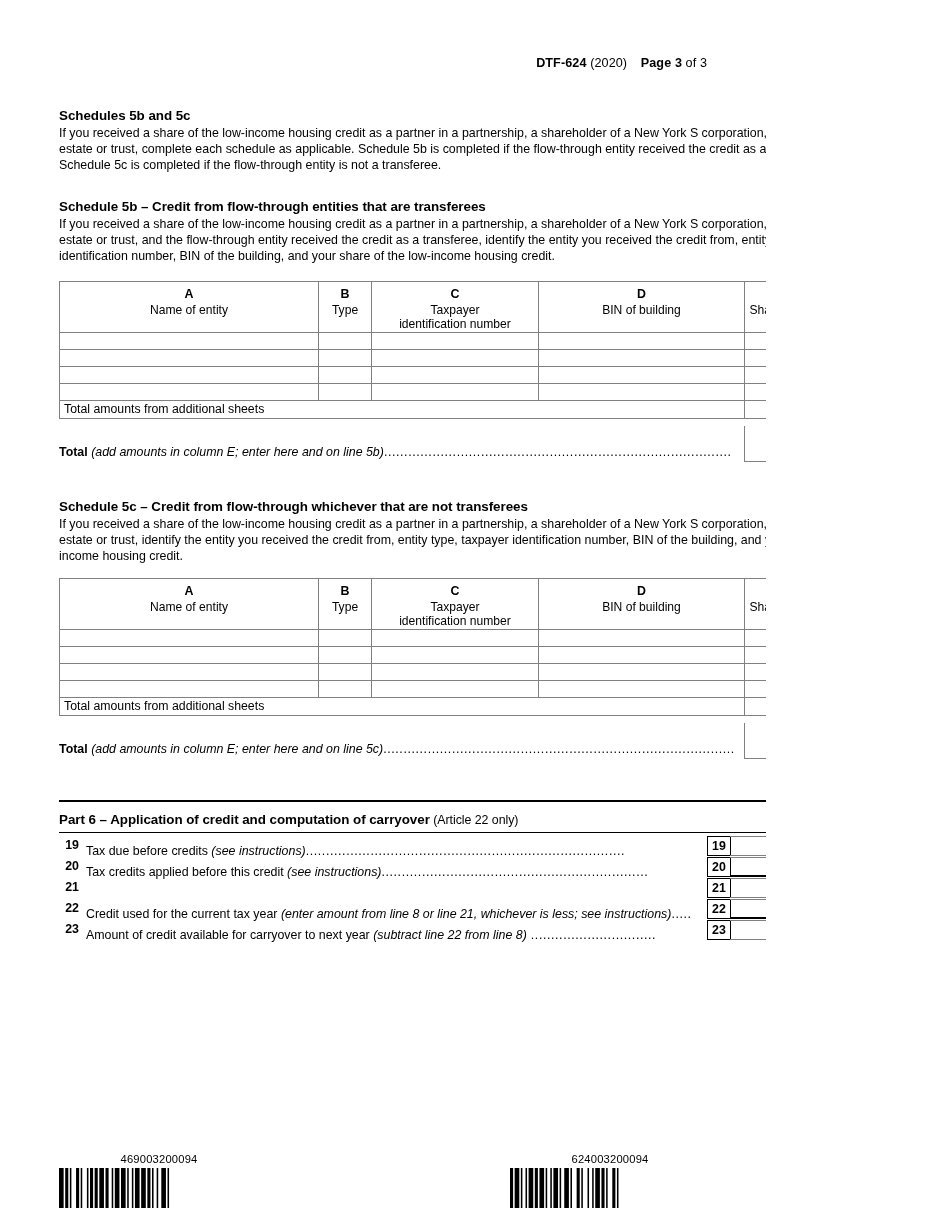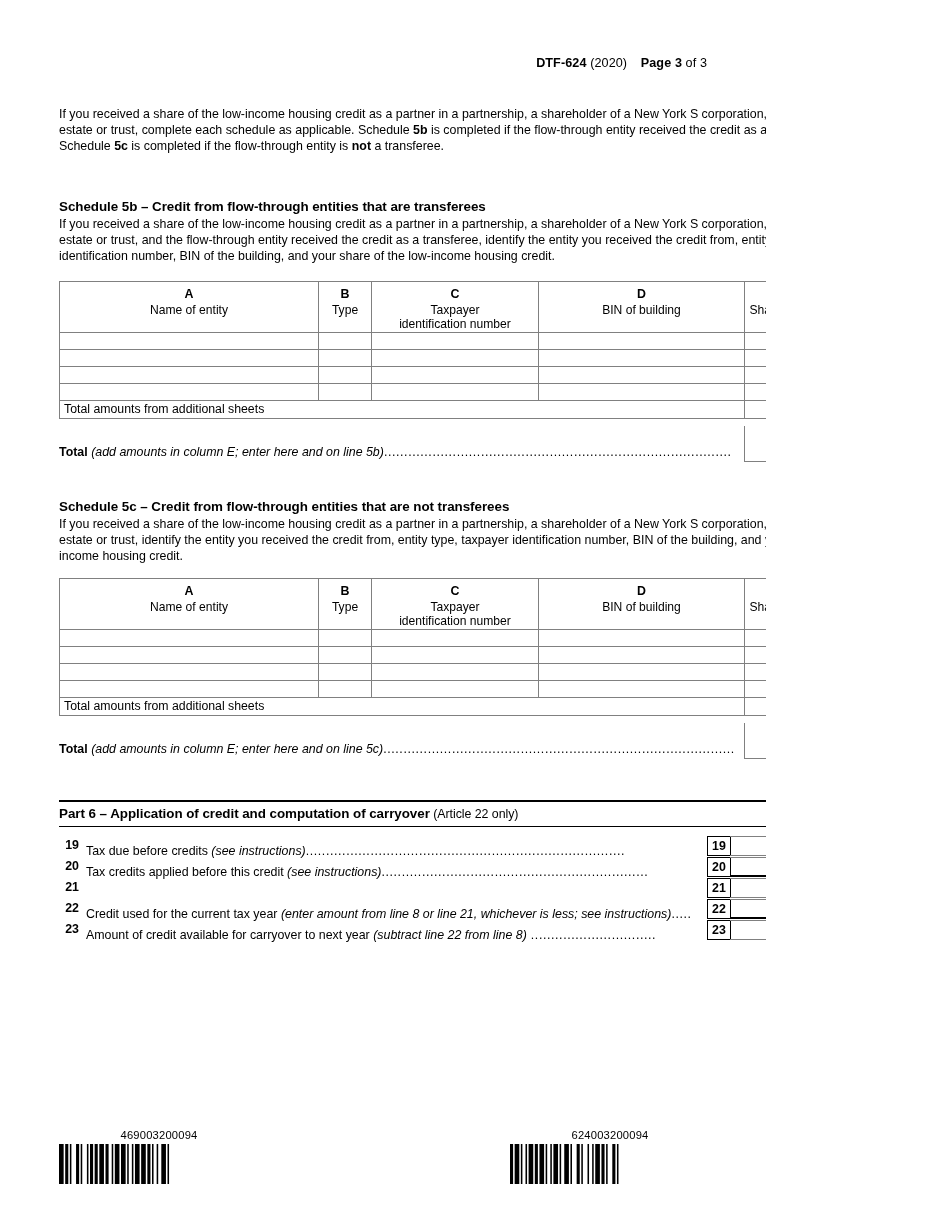--- a/index.html
+++ b/index.html
@@ -48,21 +48,21 @@
     font-weight: bold;
     margin: 0 0 2px 0;
     letter-spacing: -0.05px;
   }
   p.body {
     margin: 0;
     font-size: 12.4px;
     line-height: 1.285;
     text-align: left;
   }
-  p.body b { font-weight: bold; }
+  p.body b { font-weight: normal; }
 
   
   .sched {
     position: absolute;
     left: 59px;
     width: 832px;
     border-collapse: collapse;
     table-layout: fixed;
     font-size: 12.2px;
   }
@@ -146,21 +146,21 @@
     height: 2px;
     background: #000000;
   }
   .part-head .rule-bot {
     height: 1px;
     background: #000000;
   }
   .part-head .part-title {
     font-size: 13.4px;
     font-weight: bold;
-    padding: 3px 0 3px 0;
+    padding: 9px 0 3px 0;
     letter-spacing: -0.05px;
   }
   .part-head .part-title span.normal {
     font-weight: normal;
     font-size: 12.4px;
   }
 
   .lines {
     position: absolute;
     left: 59px;
@@ -220,20 +220,21 @@
     width: 1px;
     background: #808080;
   }
   .line-row.thick .boxnum { border-bottom: 1px solid #000; }
   .line-row.thick .amt { border-bottom: 2px solid #000; }
 
   
   .barcode-wrap {
     position: absolute;
     text-align: center;
+    margin-top: 24px;
   }
   .barcode-num {
     font-size: 11.2px;
     margin-bottom: 2px;
     letter-spacing: 0.2px;
   }
   .barcode-bars {
     height: 40px;
     display: block;
   }
@@ -245,20 +246,21 @@
 
   <div class="form-header">
     <b>DTF-624</b>
     <span>(2020)</span><span class="hdr-gap"></span>
     <b>Page</b>
     <b>3</b>
     <span>of 3</span>
   </div>
 
   <div class="content" style="top:107px;">
+    <h2 class="sec-title">Schedules 5b and 5c</h2>
     <p class="body"><span>If you received a share of the low-income housing credit as a partner in a partnership, a shareholder of a New York S corporation, or a beneficiary of an estate or trust, complete each schedule as applicable. Schedule </span><b>5b</b><span> is completed if the flow-through entity received the credit as a </span><b>transferee</b><span> and Schedule </span><b>5c</b><span> is completed if the flow-through entity is </span><b>not</b><span> a transferee.</span></p>
   </div>
 
   <div class="content" style="top:198px;">
     <h2 class="sec-title">Schedule 5b – Credit from flow-through entities that are transferees</h2>
     <p class="body">If you received a share of the low-income housing credit as a partner in a partnership, a shareholder of a New York S corporation, or a beneficiary of an estate or trust, and the flow-through entity received the credit as a transferee, identify the entity you received the credit from, entity type, taxpayer identification number, BIN of the building, and your share of the low-income housing credit.</p>
   </div>
 
   <table class="sched" style="top:281px;">
     <colgroup>
@@ -338,21 +340,21 @@
   </table>
 
   <div class="total-line" style="top:426px;">
     <div class="total-label"><b>Total</b> <i>(add amounts in column E; enter here and on line 5b)</i><span class="leader">......................................................................................</span></div>
     <div class="total-box">
       <div class="cents-div"></div>
     </div>
   </div>
 
   <div class="content" style="top:498px;">
-    <h2 class="sec-title">Schedule 5c – Credit from flow-through entities that are not transferees</h2>
+    <h2 class="sec-title">Schedule 5c – Credit from flow-through whichever that are not transferees</h2>
     <p class="body">If you received a share of the low-income housing credit as a partner in a partnership, a shareholder of a New York S corporation, or a beneficiary of an estate or trust, identify the entity you received the credit from, entity type, taxpayer identification number, BIN of the building, and your share of the low-income housing credit.</p>
   </div>
 
   <table class="sched" style="top:578px;">
     <colgroup>
       <col style="width:259px">
       <col style="width:53px">
       <col style="width:167px">
       <col style="width:206px">
       <col style="width:120px">

